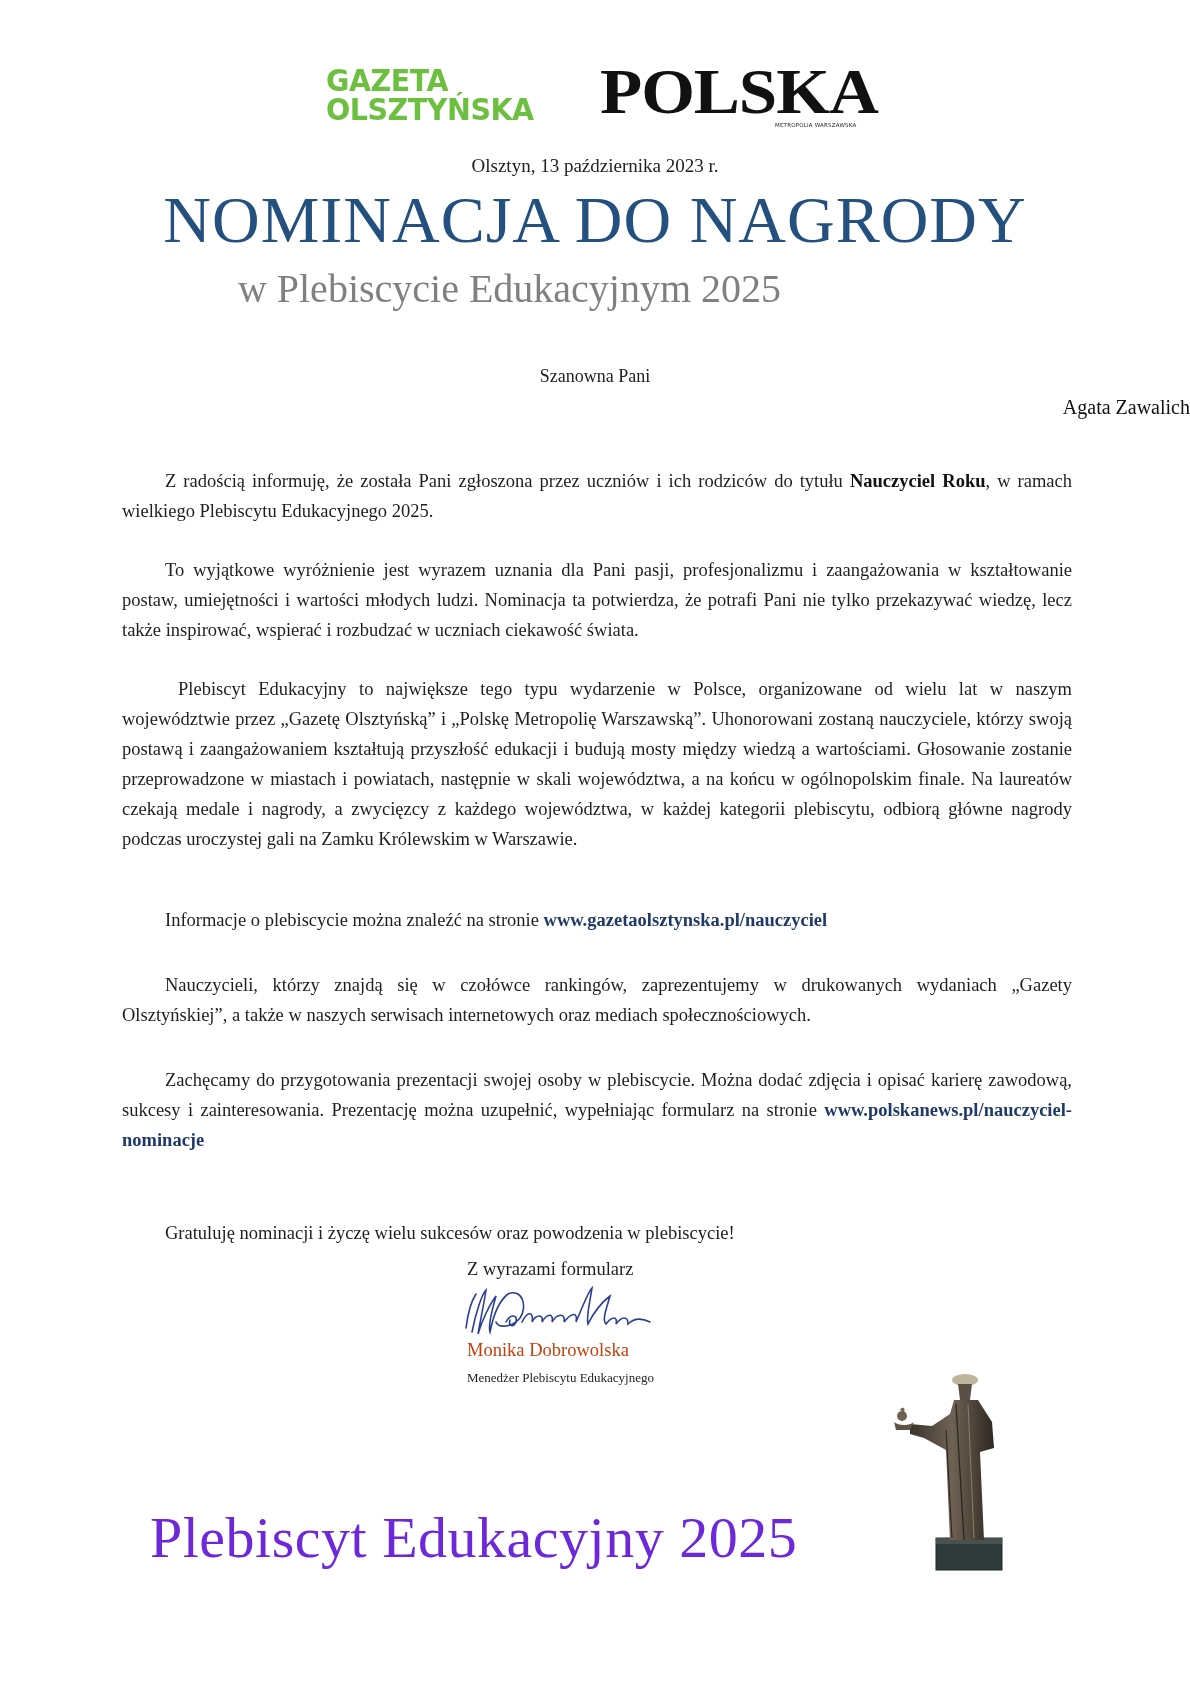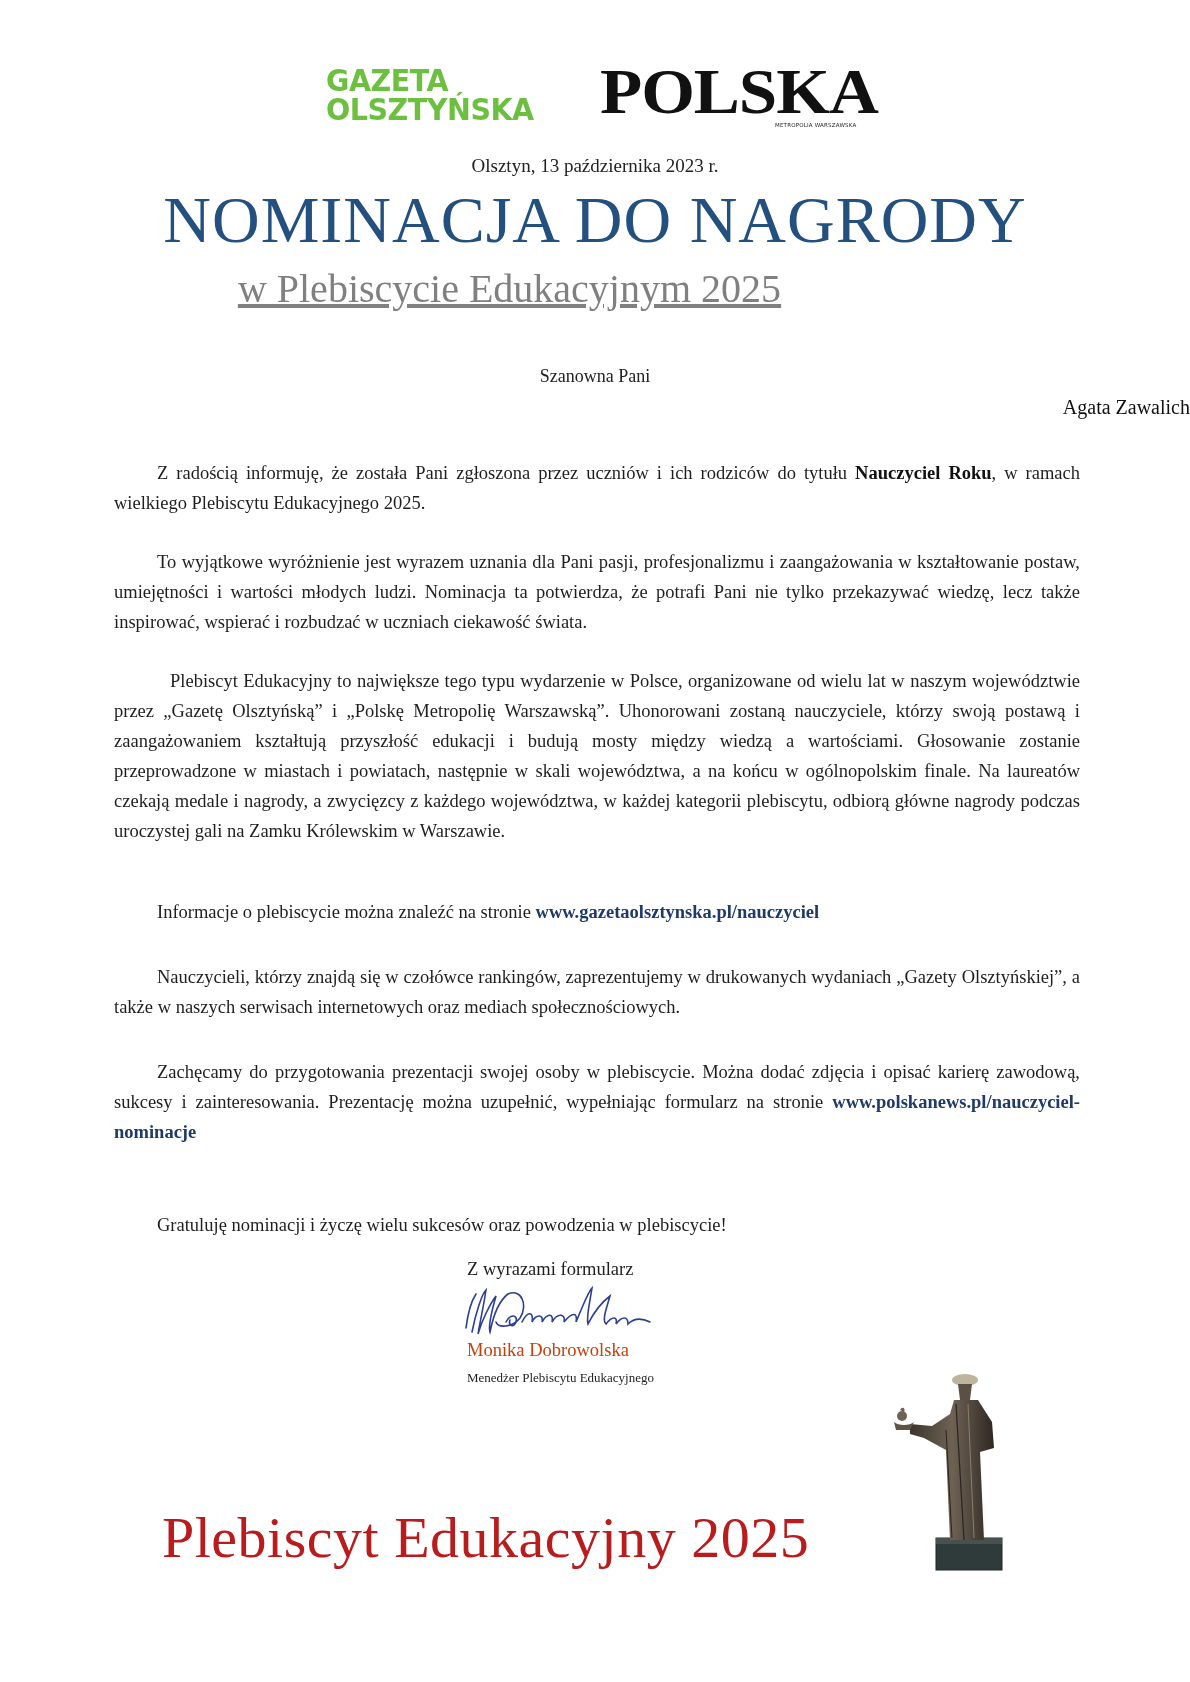--- a/index.html
+++ b/index.html
@@ -10,40 +10,40 @@
                    font-family: "DejaVu Sans", sans-serif; font-weight: bold; color: #6cbf3f;
                    font-size: 31px; line-height: 29px; letter-spacing: -0.5px; transform: scaleX(0.92); transform-origin: left top; }
     .logo-polska { position: absolute; left: 600px; top: 0px; font-family: "Liberation Serif", serif;
                    font-weight: bold; color: #111; font-size: 64px; line-height: 64px; letter-spacing: -1px; transform: scaleX(1.08); transform-origin: left top; }
     .logo-polska-sub { position: absolute; left: 775px; top: 62px; font-family: "DejaVu Sans", sans-serif;
                    font-size: 5.5px; color: #222; letter-spacing: 0.2px; }
     .date { position: absolute; top: 155px; left: 0; width: 1190px; text-align: center; font-size: 19px; color: #222; }
     .title { position: absolute; top: 185px; left: 0; width: 1190px; text-align: center; font-size: 66px;
              color: #24507f; letter-spacing: 1px; line-height: 70px; }
     .subtitle { position: absolute; top: 265px; left: 0; width: 1019px; text-align: center; font-size: 40px;
-                color: #808080; line-height: 48px; text-decoration: underline; }
+                color: #808080; line-height: 48px; }
     .salutation { position: absolute; top: 366px; left: 0; width: 1190px; text-align: center; font-size: 18px; color: #222; }
     .recipient { position: absolute; top: 396px; left: 0; width: 1190px; text-align: right; font-size: 20px; font-weight: normal; color: #111; }
     .body { position: absolute; left: 114px; width: 966px; font-size: 18.5px; line-height: 30px; text-align: justify; color: #1e1e1e; }
-    .body p { margin: 0; text-indent: 43px; }
+    .body p { margin: 8px; text-indent: 43px; }
     .p1 { top: 458px; }
     .p2 { top: 547px; }
     .p3 { top: 666px; text-indent: 56px; }
     .p3 p { text-indent: 56px; }
     .p4 { top: 897px; }
     .p5 { top: 962px; }
     .p6 { top: 1057px; }
     .p7 { top: 1210px; }
     b, .bold { font-weight: bold; color: #111; }
     a.link { color: #1f3a68; font-weight: bold; text-decoration: none; }
     .closing { position: absolute; left: 467px; top: 1254px; font-size: 18.5px; color: #1e1e1e; line-height: 30px; }
     .signature { position: absolute; left: 462px; top: 1282px; width: 240px; height: 60px; }
     .signer-name { position: absolute; left: 467px; top: 1340px; font-size: 18.5px; color: #c2410c; }
     .signer-role { position: absolute; left: 467px; top: 1370px; font-size: 13px; color: #1e1e1e; }
-    .footer-title { position: absolute; left: 162px; top: 1503px; font-size: 58px; color: #b91c1c; line-height: 70px; letter-spacing: 0.5px; }
+    .footer-title { position: absolute; left: 150px; top: 1503px; font-size: 58px; color: #6d28d9; line-height: 70px; letter-spacing: 0.5px; }
     .statue { position: absolute; left: 880px; top: 1370px; width: 130px; height: 205px; }
   </style>
 </head>
 <body>
 
 <div class="logos">
   <div class="logo-gazeta">
     <div>GAZETA</div>
     <div>OLSZTYŃSKA</div>
   </div>

